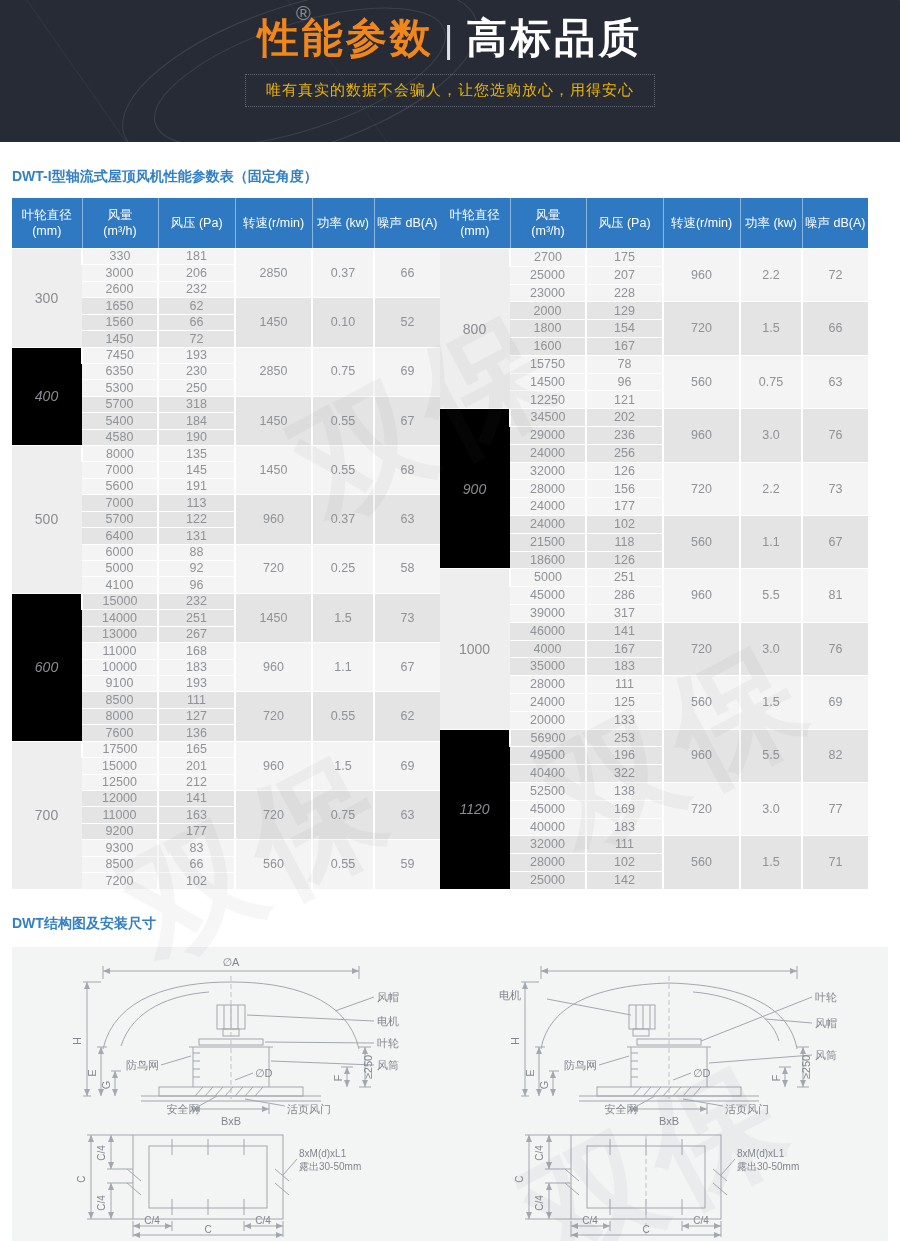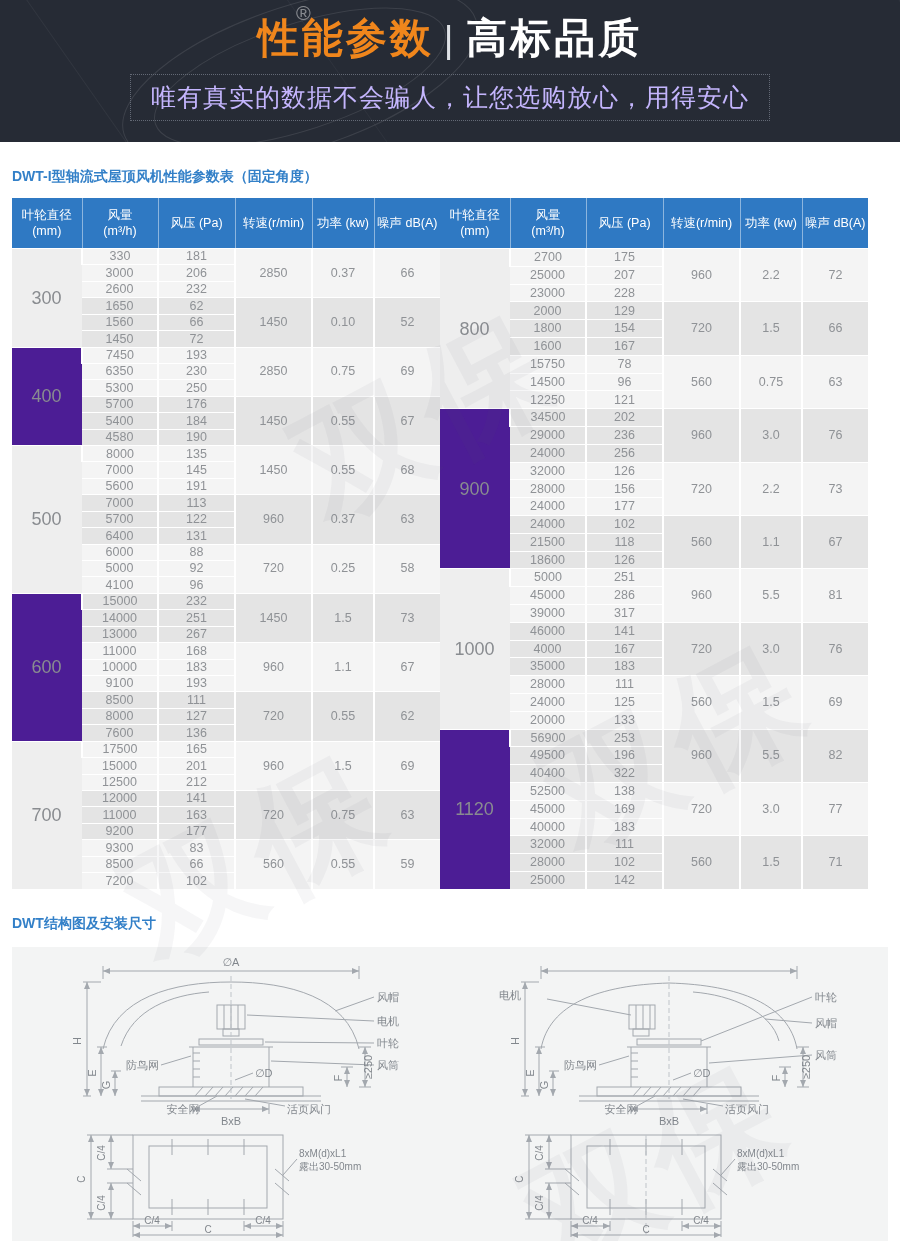--- a/index.html
+++ b/index.html
@@ -38,21 +38,21 @@
   }
   .t-orange{color:#f0861c;}
   .t-bar{color:#dfe2e6;font-weight:normal;margin:0 10px;font-size:37px;}
   .t-white{color:#ffffff;}
   .banner-subtitle{
     position:relative;
     display:inline-block;
     margin-top:11px;
     padding:6px 20px;
     border:1px dotted #636975;
-    color:#c4b5fd;font-size:25px;letter-spacing:1px;
+    color:#eab308;font-size:15px;letter-spacing:1px;
     z-index:2;
   }
   
   .section-title{
     margin:26px 12px 12px 12px;
     color:#3380c8;font-size:14px;font-weight:bold;
   }
   
   .tables-row{display:flex;padding:0 12px;position:relative;}
   table.spec{border-collapse:collapse;table-layout:fixed;width:428px;}
@@ -65,23 +65,23 @@
   table.spec td{
     text-align:center;font-size:12.5px;color:#8f9296;
     border-top:1px solid #ffffff;border-left:2px solid #ffffff;
     padding:0;line-height:1;vertical-align:middle;
   }
   table.spec td:first-child{border-left:none;}
   .t-a td{height:15px;}
   .t-b td{height:16.8px;}
   tr.light td{background:#f4f4f4;}
   tr.dark td{background:#e4e4e4;}
-  table.spec td.dia{font-size:18px;color:#898c90;}
+  table.spec td.dia{font-size:14px;color:#898c90;}
   table.spec td.dia-a{background:#eeeeee;}
-  table.spec td.dia-b{background:#4c1d95;}
+  table.spec td.dia-b{background:#000000;font-style:italic;}
   
   .diagram-panel{
     margin:14px 12px 0 12px;
     background:#f3f4f4;
     height:296px;
     display:flex;
     overflow:hidden;
     position:relative;
   }
   .diagram-col{flex:1;display:flex;flex-direction:column;align-items:center;}
@@ -202,21 +202,21 @@
         <tr class="light">
           <td>6350</td>
           <td>230</td>
         </tr>
         <tr class="light">
           <td>5300</td>
           <td>250</td>
         </tr>
         <tr class="dark">
           <td>5700</td>
-          <td>176</td>
+          <td>318</td>
           <td rowspan="3">1450</td>
           <td rowspan="3">0.55</td>
           <td rowspan="3">67</td>
         </tr>
         <tr class="dark">
           <td>5400</td>
           <td>184</td>
         </tr>
         <tr class="dark">
           <td>4580</td>

